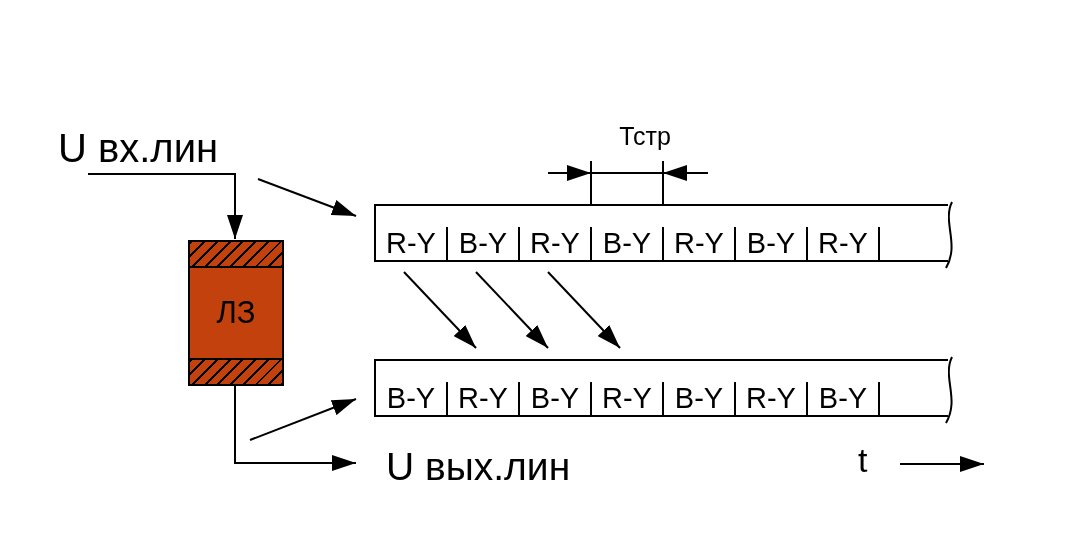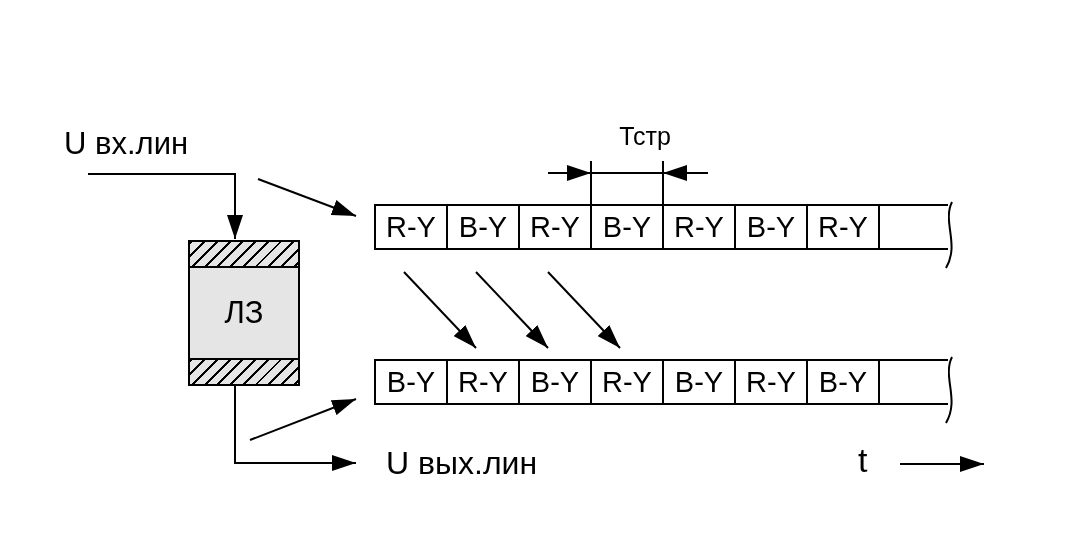--- a/index.html
+++ b/index.html
@@ -3,38 +3,38 @@
 <meta charset="utf-8">
 <style>
   html,body { margin:0; padding:0; background:#fff; }
   .canvas {
     position:relative; width:1082px; height:549px; background:#ffffff;
     font-family:"Liberation Sans","DejaVu Sans",sans-serif; color:#000;
     overflow:hidden;
   }
   svg.lines { position:absolute; left:0; top:0; width:1082px; height:549px; }
   .lbl { position:absolute; line-height:1; white-space:nowrap; }
-  #lbl-input  { left:64px;  top:128px; font-size:31px; }
-  #lbl-output { left:386px; top:447px; font-size:32px; }
+  #lbl-input  { left:58px;  top:128px; font-size:40px; }
+  #lbl-output { left:386px; top:447px; font-size:39px; }
   #lbl-tstr   { left:583px; top:124px; width:124px; text-align:center; font-size:25px; }
   #lbl-t      { left:858px; top:443px; font-size:34px; }
   .row {
-    position:absolute; left:374px; display:flex; height:46px;
-    border:2px solid #000; border-right:none; box-sizing:border-box; background:#fff;
+    position:absolute; left:374px; display:flex; height:58px;
+    border:2px solid #000; border-right:none; box-sizing:border-box; background:#fff;align-items:flex-end;
   }
   .row.top    { top:204px; }
   .row.bottom { top:359px; }
   .cell {
     width:72px; box-sizing:border-box; border-right:2px solid #000;
     display:flex; align-items:center; justify-content:center; font-size:29px;
   }
   .cell.partial { width:68px; border-right:none; }
   .lz {
-    position:absolute; left:188px; top:240px; width:112px; height:146px;
-    border:2px solid #000; box-sizing:border-box; background:#e5e5e5;
+    position:absolute; left:188px; top:240px; width:96px; height:146px;
+    border:2px solid #000; box-sizing:border-box; background:#c2410c;
     display:flex; align-items:center; justify-content:center; font-size:31px;
   }
   .hatch {
     position:absolute; left:0; right:0; height:24px;
     background:repeating-linear-gradient(135deg,#000 0 2px,transparent 2px 9px);
   }
   .hatch.top    { top:0; border-bottom:2px solid #000; }
   .hatch.bottom { bottom:0; border-top:2px solid #000; }
 </style>
 </head>

